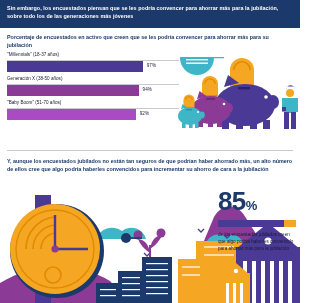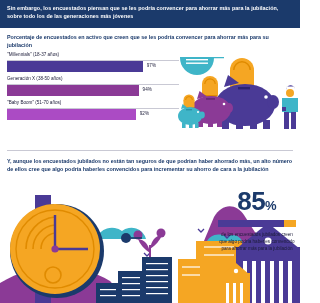--- a/index.html
+++ b/index.html
@@ -59,21 +59,21 @@
   
   .midpara {
     position: absolute; left: 7px; top: 157px; width: 286px;
     font-size: 5.4px; line-height: 1.55; font-weight: bold; color: #1b3a6b;
   }
 
   
   .scene { position: absolute; left: 0; top: 183px; width: 300px; height: 120px; }
 
   
-  .stat { position: absolute; left: 218px; top: 188px; width: 78px; text-align: center; }
+  .stat { position: absolute; left: 218px; top: 188px; width: 78px; }
   .stat-number {
     font-size: 26px; font-weight: bold; color: #1b3a6b; line-height: 1;
     letter-spacing: -0.6px;
   }
   .stat-number .pct { font-size: 13px; font-weight: bold; letter-spacing: 0; }
   .stat-bar {
     position: relative; margin-top: 6px; width: 78px; height: 7px;
     background: #f5a623; display: flex;
   }
   .stat-bar-fill { height: 7px; background: #4a3a96; }

